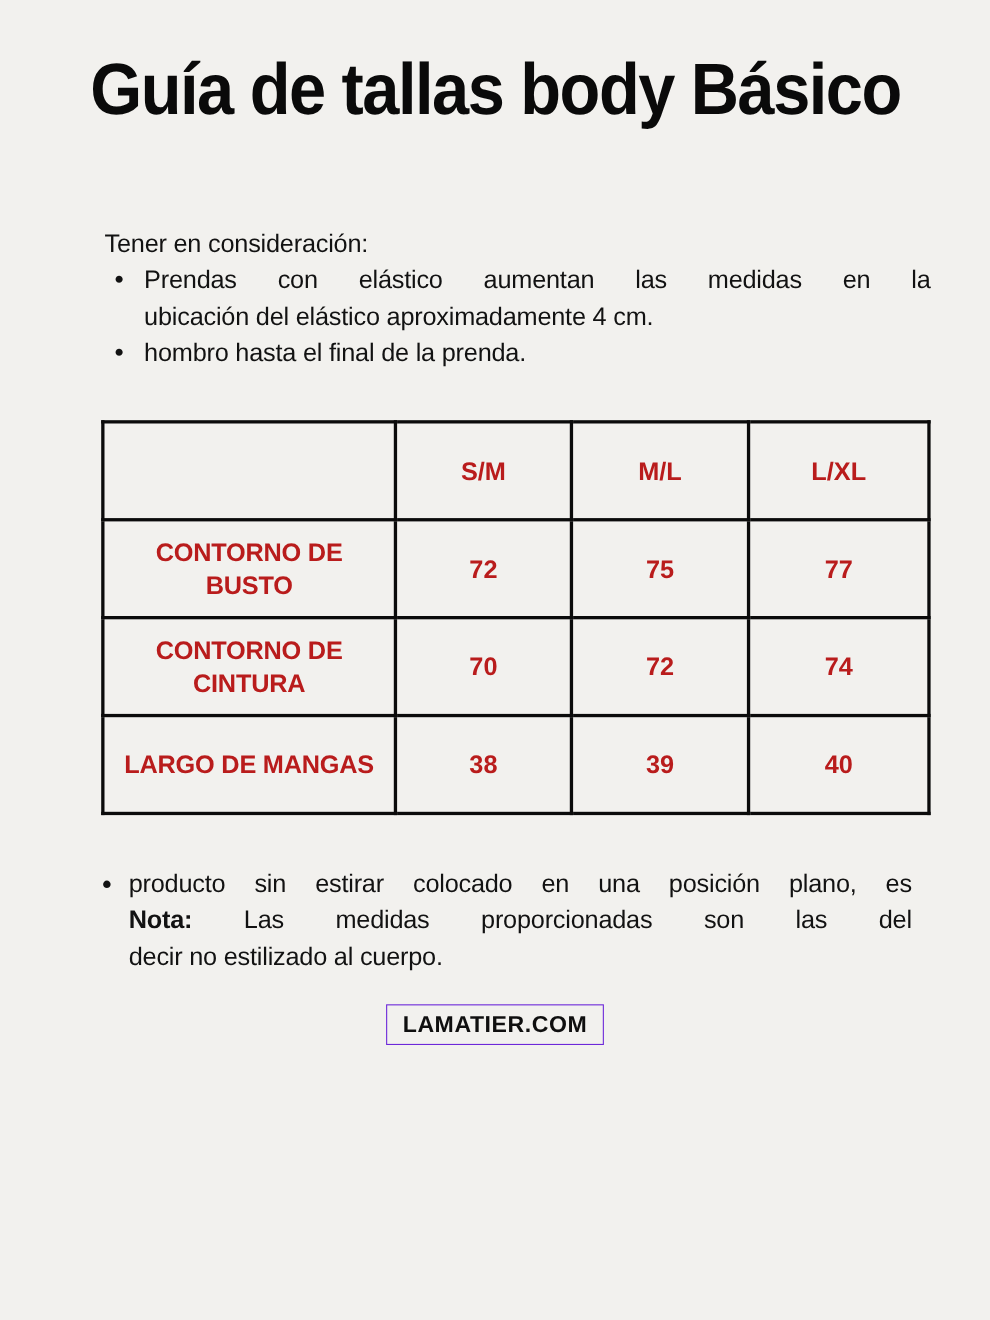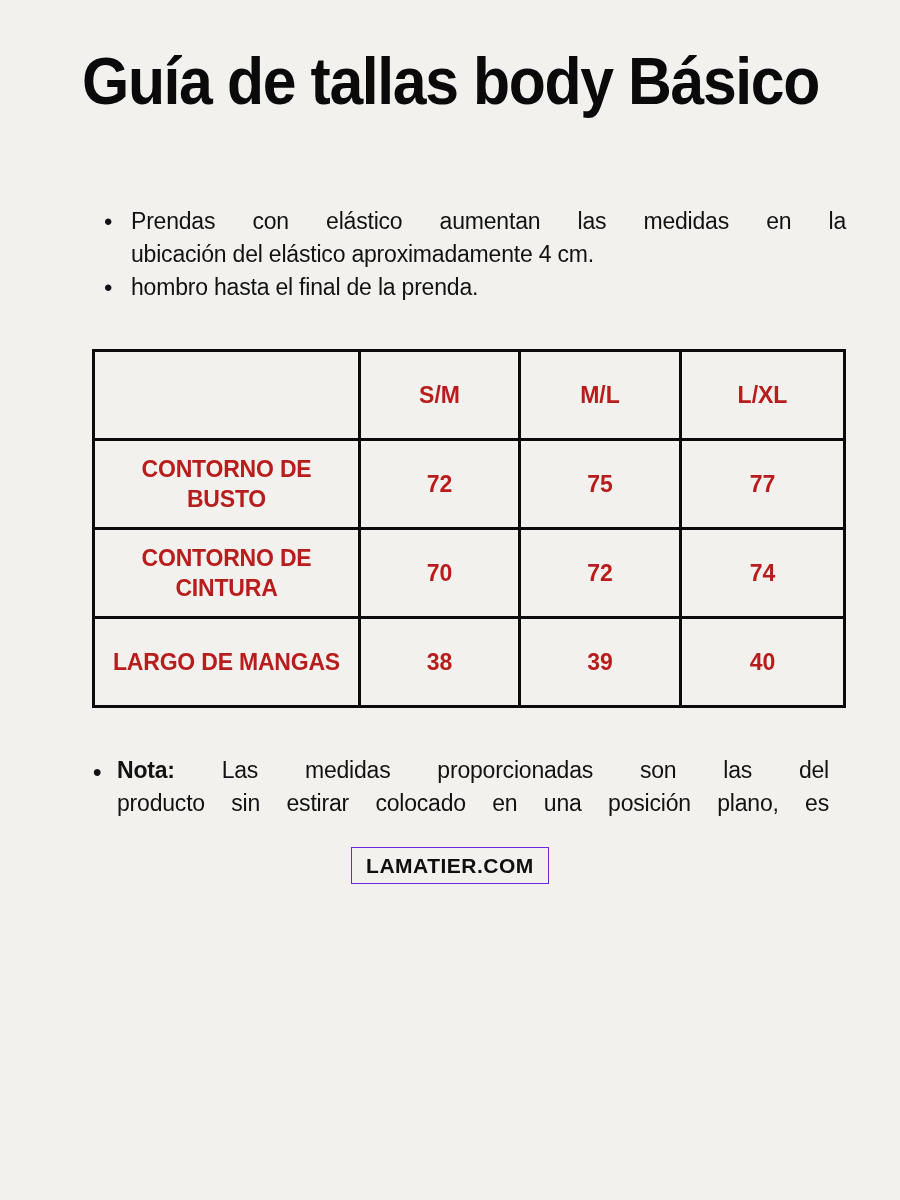--- a/index.html
+++ b/index.html
@@ -109,20 +109,21 @@
   }
 </style>
 </head>
 <body>
 
 <div class="page">
 
   <h1 class="title"><span class="squeeze">Guía de tallas body Básico</span></h1>
 
   <section class="considerations">
+    <p class="consider-heading">Tener en consideración:</p>
     <ul class="consider-list">
       <li class="consider-item">
         <div class="jline">Prendas con elástico aumentan las medidas en la</div>
         <div>ubicación del elástico aproximadamente 4 cm.</div>
       </li>
       <li class="consider-item">
         <div>hombro hasta el final de la prenda.</div>
       </li>
     </ul>
   </section>
@@ -160,21 +161,22 @@
       <tr>
         <td class="label-cell">LARGO DE MANGAS</td>
         <td class="value-cell">38</td>
         <td class="value-cell">39</td>
         <td class="value-cell">40</td>
       </tr>
     </tbody>
   </table>
 
   <section class="note">
+    <div class="jline">producto sin estirar colocado en una posición plano, es</div>
     <div class="jline"><span class="bold">Nota:</span> <span>Las medidas proporcionadas son las del</span></div>
-    <div class="jline">producto sin estirar colocado en una posición plano, es</div>
+    <div>decir no estilizado al cuerpo.</div>
   </section>
 
   <div class="footer">
     <span class="brand-box">LAMATIER.COM</span>
   </div>
 
 </div>
 
 </body></html>

